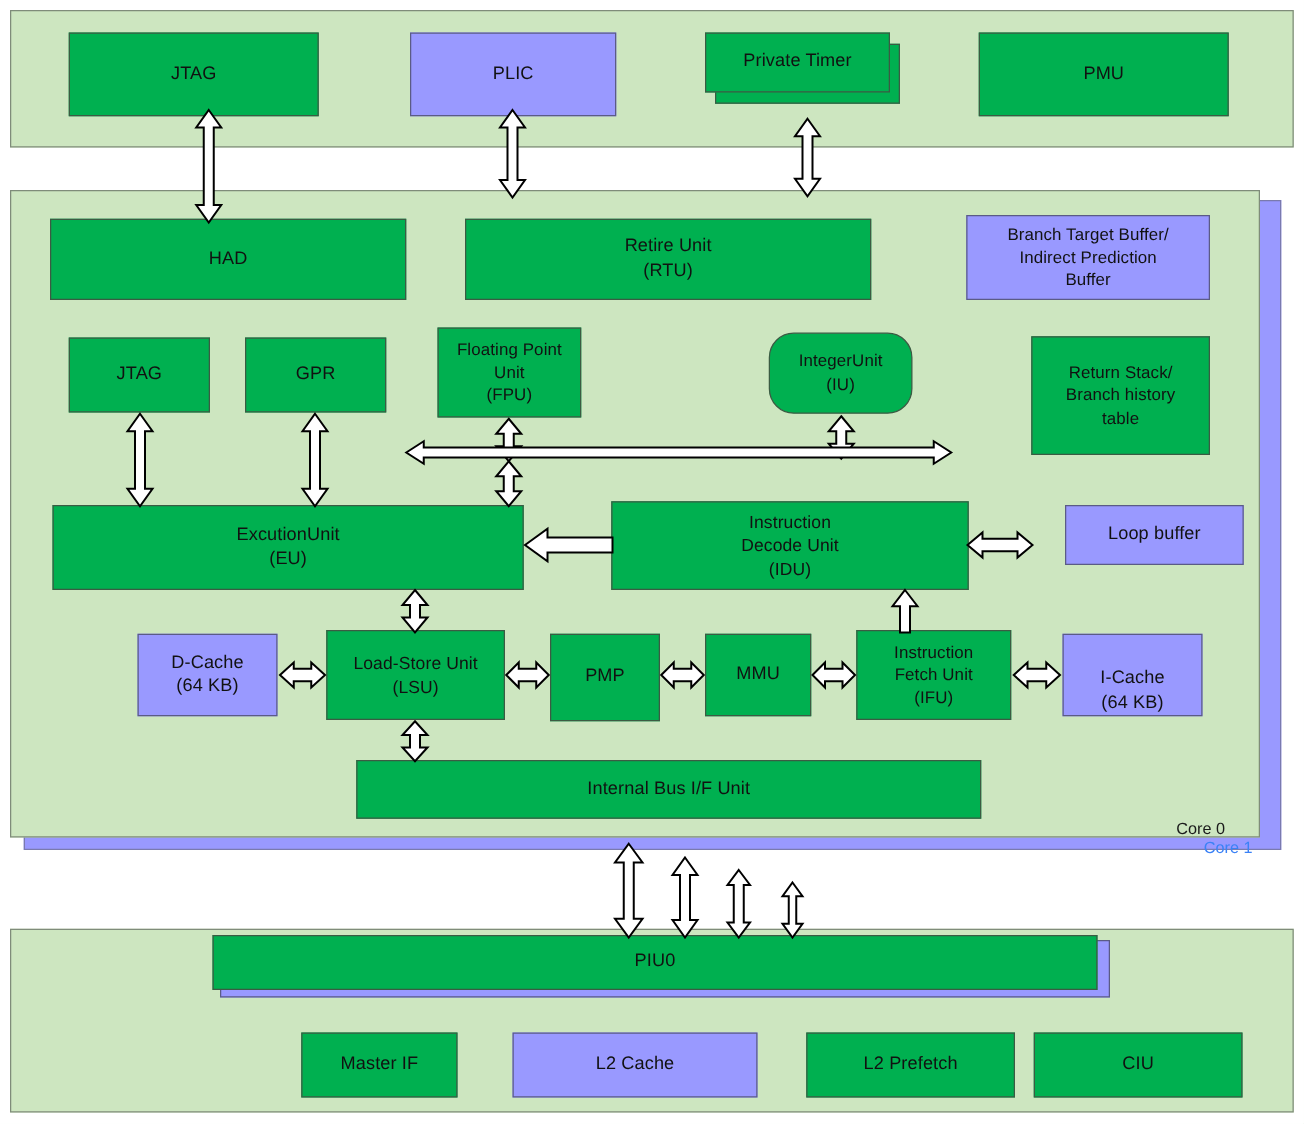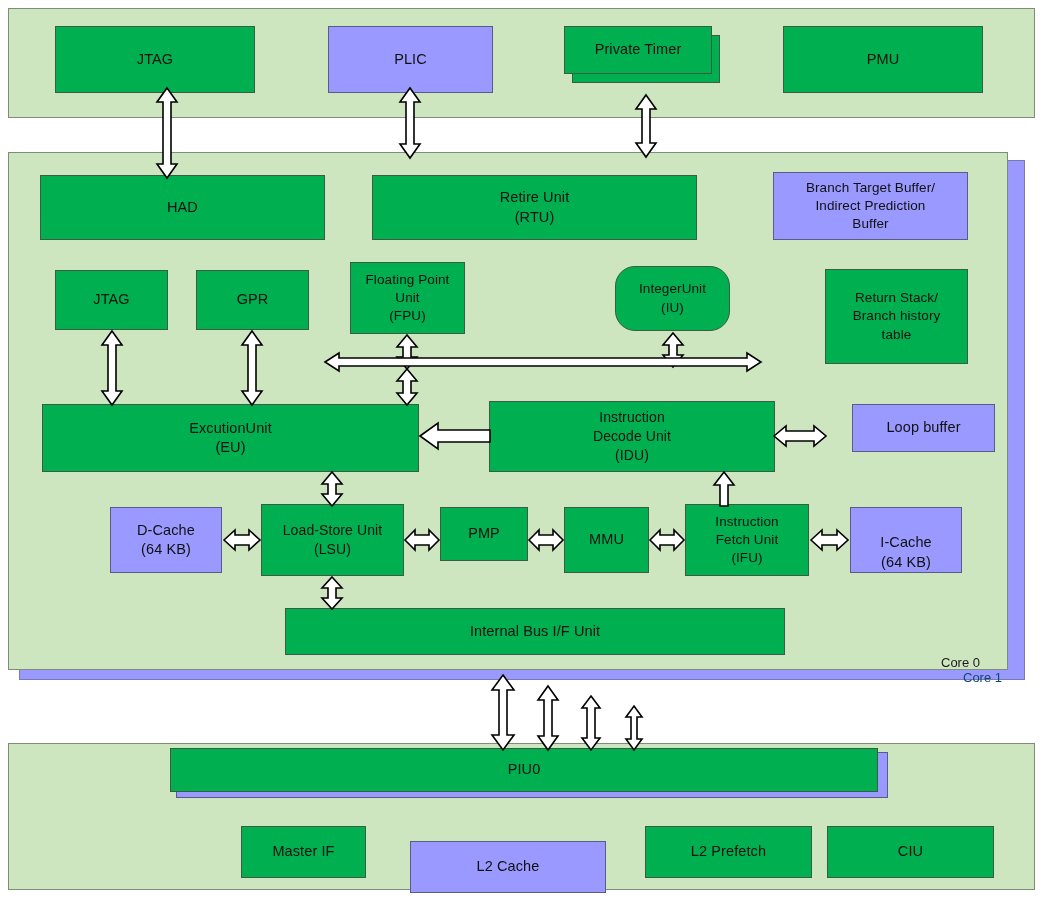--- a/index.html
+++ b/index.html
@@ -66,21 +66,21 @@
   .arrow{position:absolute;}
   .arrow svg{display:block;overflow:visible;}
 
   
   .corner-label{
     position:absolute;
     font-size:13px;
     color:#1b1b1b;
     white-space:nowrap;
   }
-  .corner-label.c1{ color:#0c4a6e; }
+  .corner-label.c1{ color:#3b82f6; }
 </style>
 </head>
 <body>
 
 <div id="stage">
 
   <div class="panel" style="left:8px; top:8px; width:1027px; height:110px;"></div>
 
   <div class="blk green" style="left:55px; top:26px; width:200px; height:67px;">
     <span>JTAG</span>
@@ -164,21 +164,21 @@
   <div class="blk purple" style="left:110px; top:507px; width:112px; height:66px;">
     <span>D-Cache</span>
     <span>(64 KB)</span>
   </div>
 
   <div class="blk green" style="left:261px; top:504px; width:143px; height:72px; font-size:14px;">
     <span>Load-Store Unit</span>
     <span>(LSU)</span>
   </div>
 
-  <div class="blk green" style="left:440px; top:507px; width:88px; height:54px;">
+  <div class="blk green" style="left:440px; top:507px; width:88px; height:70px;">
     <span>PMP</span>
   </div>
 
   <div class="blk green" style="left:564px; top:507px; width:85px; height:66px;">
     <span>MMU</span>
   </div>
 
   <div class="blk green" style="left:685px; top:504px; width:124px; height:72px; font-size:13.5px;">
     <span>Instruction</span>
     <span>Fetch Unit</span>
@@ -198,21 +198,21 @@
 
   <div class="shadow-purple" style="left:176px; top:752px; width:712px; height:46px;"></div>
   <div class="blk green" style="left:170px; top:748px; width:708px; height:44px;">
     <span>PIU0</span>
   </div>
 
   <div class="blk green" style="left:241px; top:826px; width:125px; height:52px;">
     <span>Master IF</span>
   </div>
 
-  <div class="blk purple" style="left:410px; top:826px; width:196px; height:52px;margin-top:15px;">
+  <div class="blk purple" style="left:410px; top:826px; width:196px; height:52px;">
     <span>L2 Cache</span>
   </div>
 
   <div class="blk green" style="left:645px; top:826px; width:167px; height:52px;">
     <span>L2 Prefetch</span>
   </div>
 
   <div class="blk green" style="left:827px; top:826px; width:167px; height:52px;">
     <span>CIU</span>
   </div>

